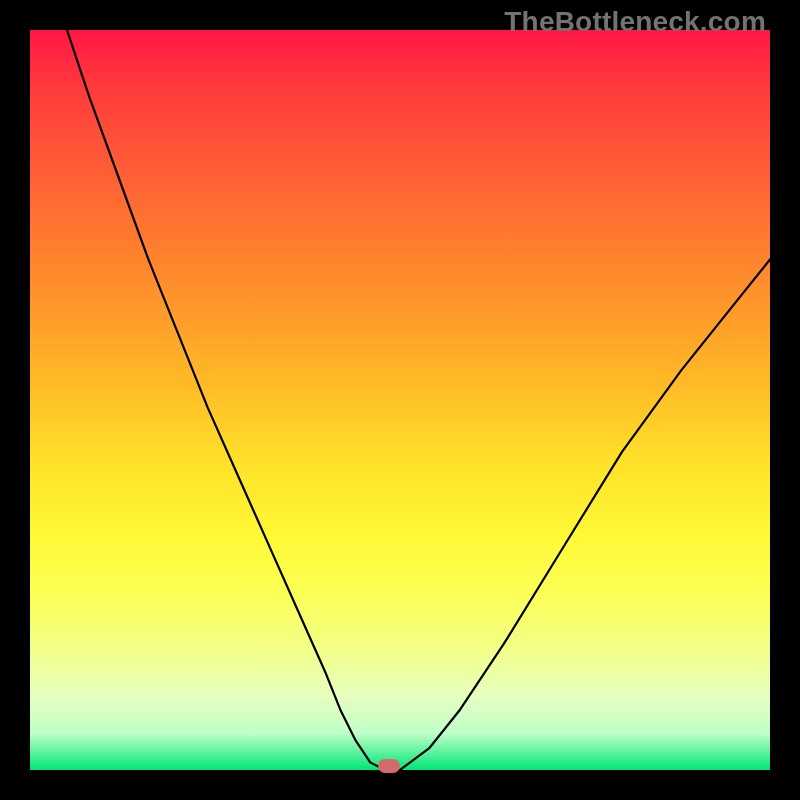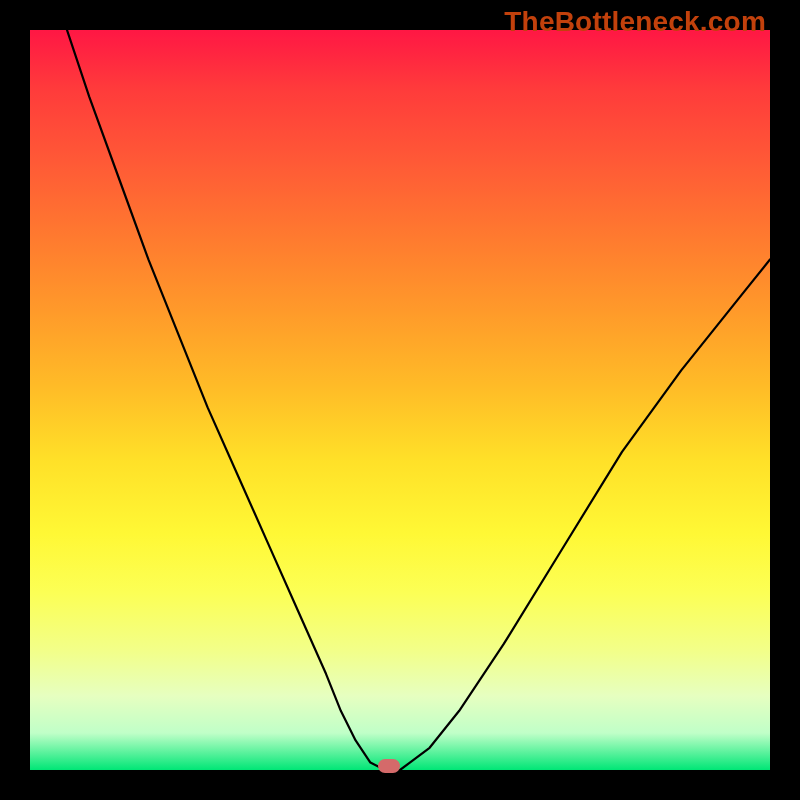--- a/index.html
+++ b/index.html
@@ -33,21 +33,21 @@
       #00e676 100%
     );
   }
   .watermark {
     position: absolute;
     top: 6px;
     right: 34px;
     font-family: Arial, Helvetica, sans-serif;
     font-size: 28px;
     font-weight: 600;
-    color: #c2410c;
+    color: #737373;
     letter-spacing: 0.2px;
     user-select: none;
   }
   .marker {
     position: absolute;
     width: 22px;
     height: 14px;
     border-radius: 7px;
     background: #d46a6a;
     transform: translate(-50%, -50%);

